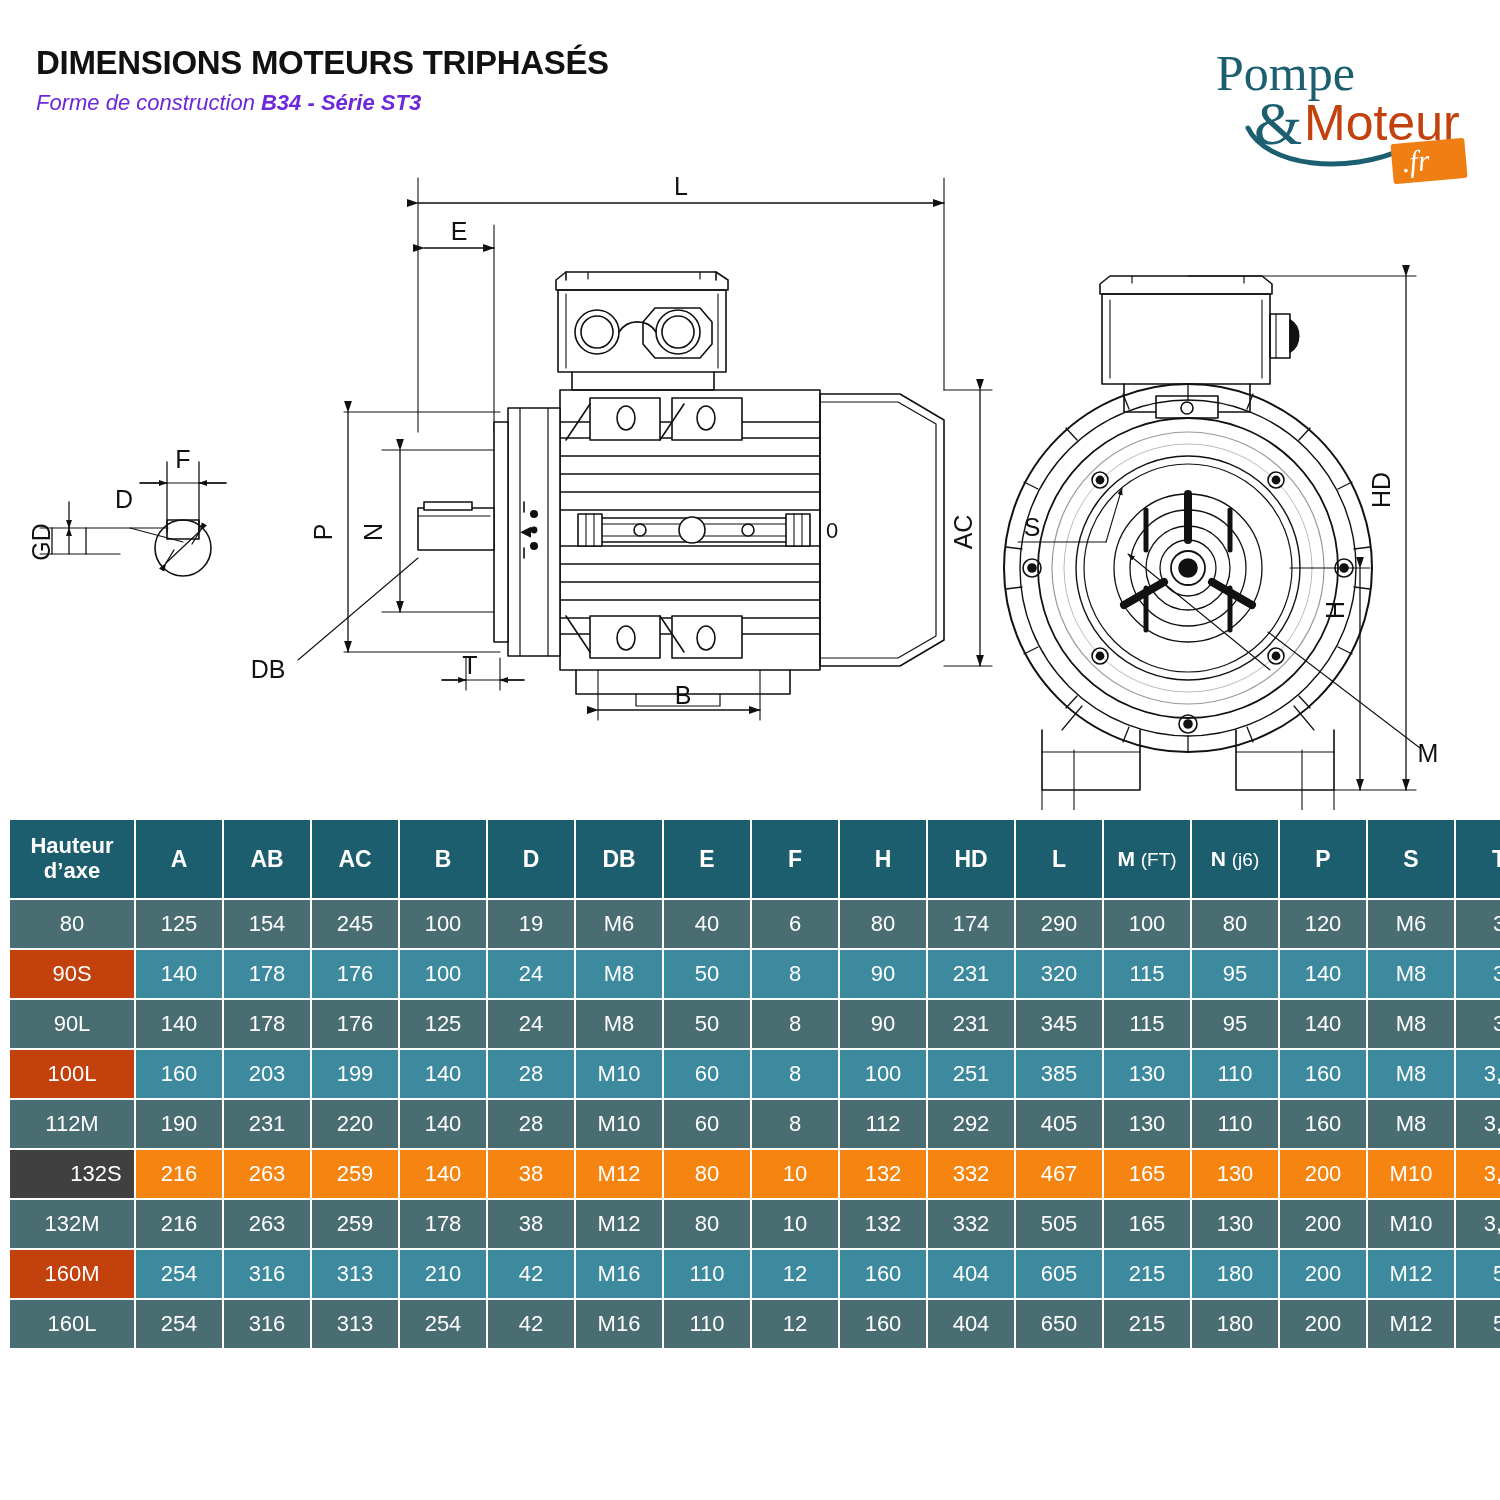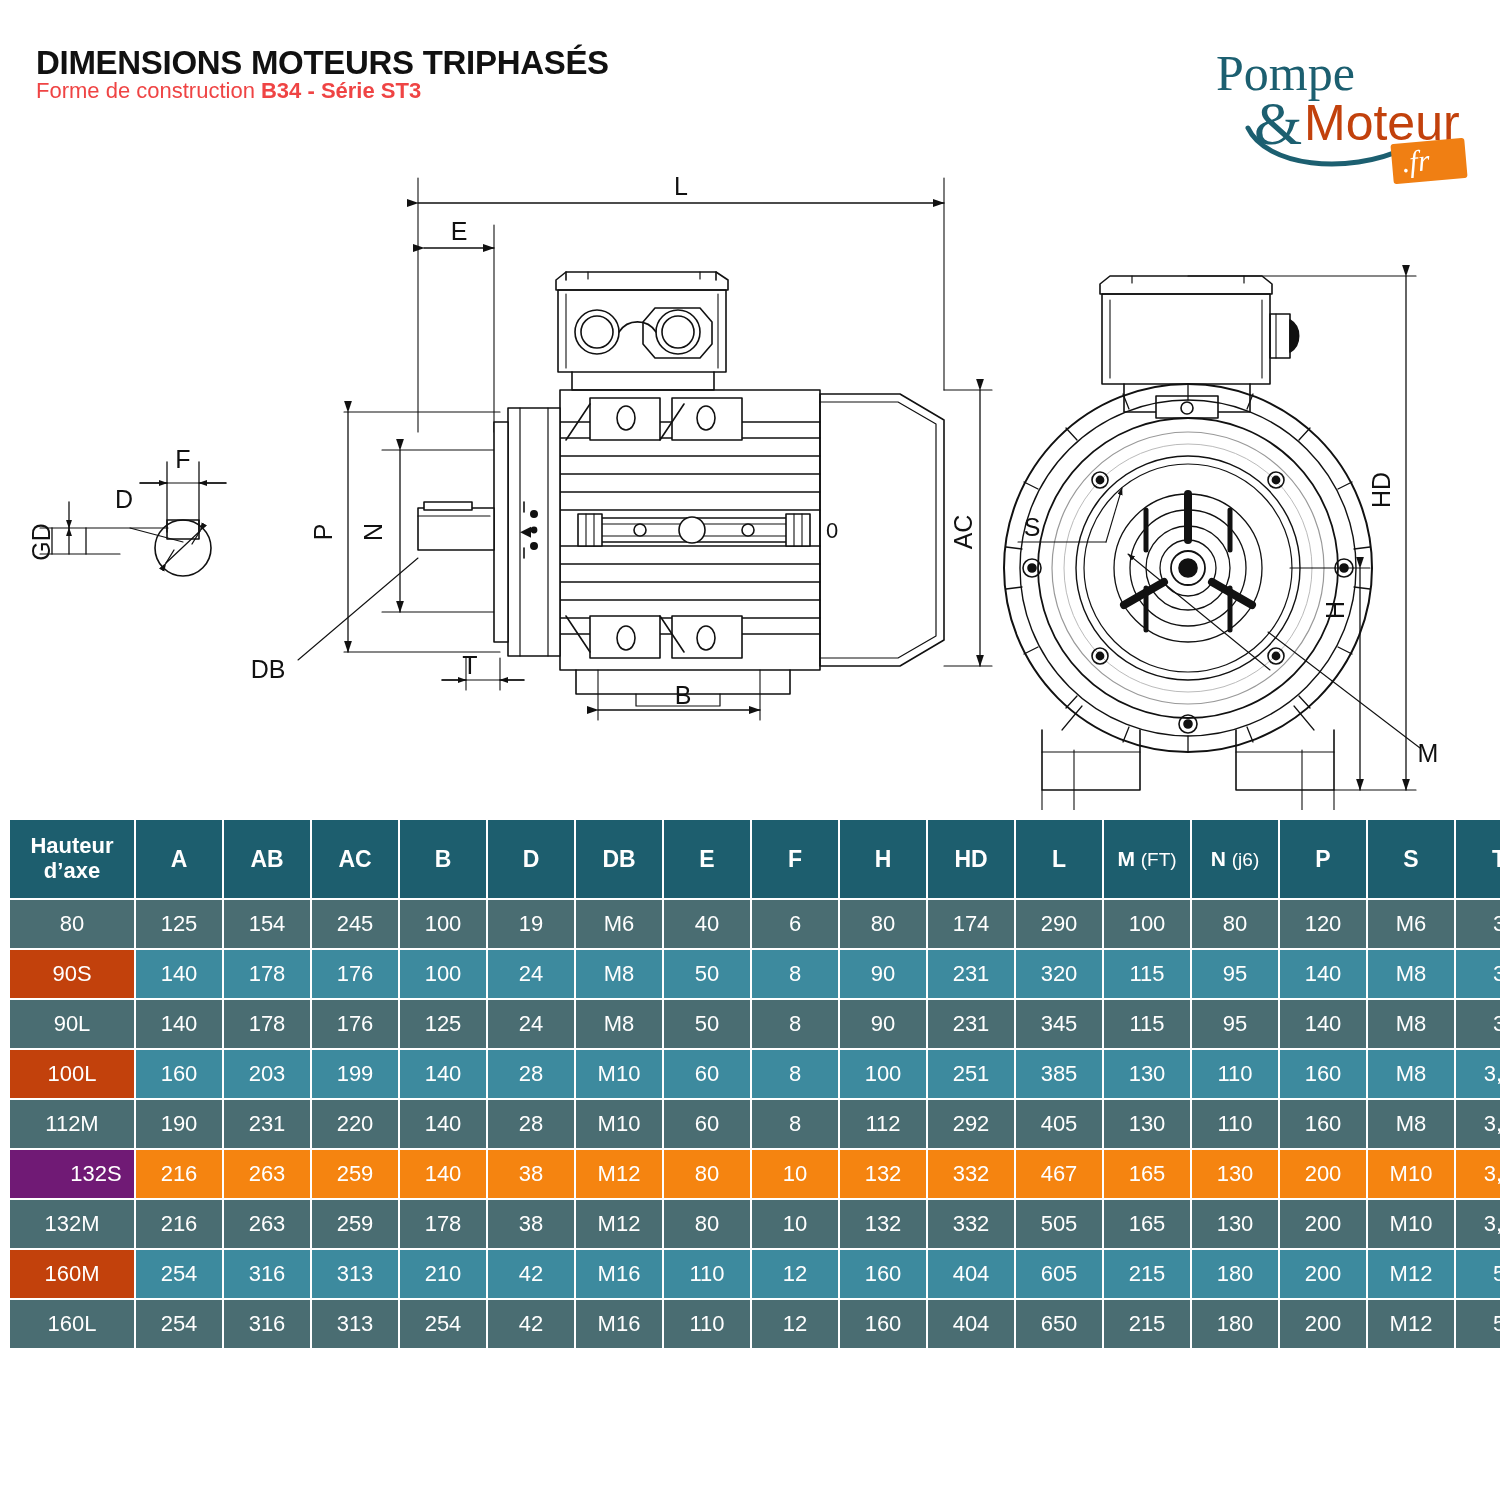--- a/index.html
+++ b/index.html
@@ -12,22 +12,22 @@
   .page { position: relative; width: 1500px; height: 1500px; }
 
   
   .header { position: absolute; left: 0; top: 0; width: 1356px; height: 190px; }
   .title {
     position: absolute; left: 36px; top: 44px;
     font-size: 33px; font-weight: bold; letter-spacing: -0.3px;
     color: #111111; white-space: nowrap;
   }
   .subtitle {
-    position: absolute; left: 36px; top: 78px;
-    font-size: 22px; color: #ef4444; white-space: nowrap;
+    position: absolute; left: 36px; top: 90px;
+    font-size: 22px; color: #6d28d9; white-space: nowrap; font-style: italic;
   }
   .subtitle b { font-weight: bold; }
 
   
   .logo { position: absolute; left: 1196px; top: 36px; width: 290px; height: 140px; }
   .logo-pompe {
     position: absolute; left: 20px; top: 8px;
     font-family: "Liberation Serif", serif;
     font-size: 50px; color: #1c5f70; letter-spacing: 0px;
   }
@@ -88,21 +88,21 @@
   }
   table.dims thead th.small-note { font-size: 21px; margin-left: 40px; }
   table.dims thead th.small-note i { font-style: normal; font-weight: normal; font-size: 19px; }
 
   tr.r-dark td { background: #4a6d72; }
   tr.r-light td { background: #3d8a9e; }
   tr.r-hl td    { background: #f58410; }
 
   tr.r-dark td.axis-cell { background: #4a6d72; }
   tr.r-light td.axis-cell { background: #c2410c; }
-  tr.r-hl td.axis-cell { background: #701a75; padding-left: 48px; }
+  tr.r-hl td.axis-cell { background: #404040; padding-left: 48px; }
 
   col.c-axis { width: 124px; }
   col.c-n    { width: 86px; }
 </style>
 </head>
 <body>
 
 <div class="page">
 
   <div class="header">

